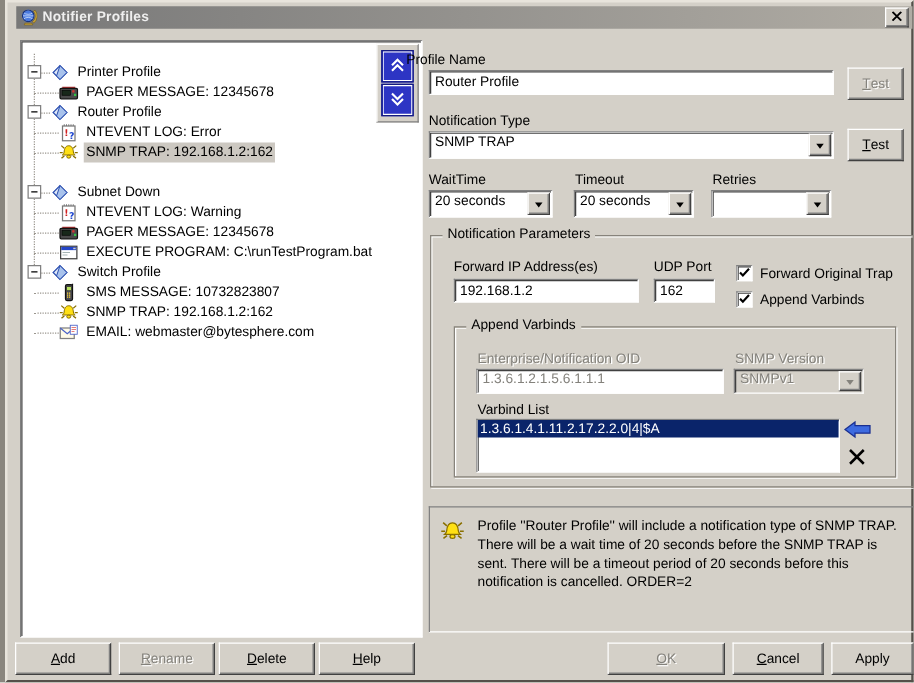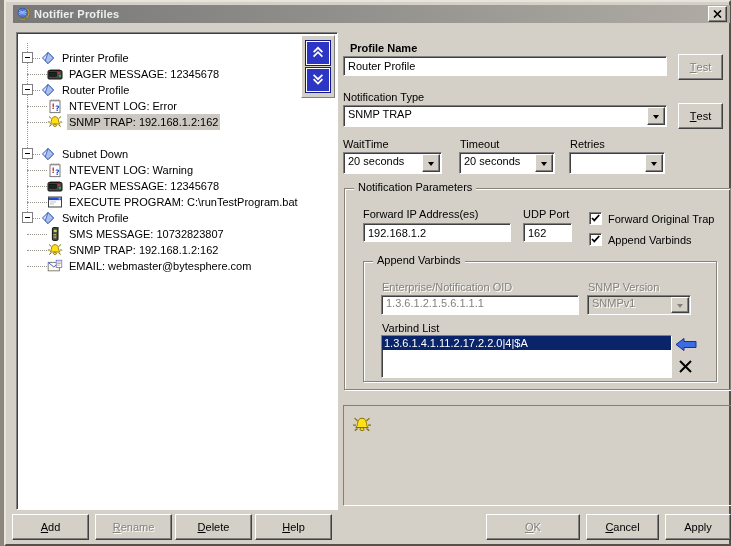--- a/index.html
+++ b/index.html
@@ -237,21 +237,21 @@
               <path d="M3.6 8.2 L8 3.8 L12.4 8.2 M3.6 12.6 L8 8.2 L12.4 12.6" fill="none" stroke="#fff" stroke-width="1.7"></path>
             </svg></span>
       </div>
       <div class="chev-btn" style="top:31px;">
         <span><svg width="16" height="16" viewBox="0 0 16 16">
               <path d="M3.6 3.8 L8 8.2 L12.4 3.8 M3.6 8.2 L8 12.6 L12.4 8.2" fill="none" stroke="#fff" stroke-width="1.7"></path>
             </svg></span>
       </div>
     </div>
 
-    <div class="lbl" style="left:344px;top:40px;font-weight:bold;">Profile Name</div>
+    <div class="lbl" style="left:319px;top:40px;">Profile Name</div>
     <input class="field" style="left: 337px; top: 54px; width: 314px; height: 16px;" value="Router Profile">
     <div class="btn disabled" style="left:672px;top:52px;width:43px;height:24px;"><u>T</u>est</div>
 
     <div class="lbl" style="left:337px;top:89px;">Notification Type</div>
     <div class="combo" style="left:337px;top:103px;width:322px;height:20px;">
       <span class="val">SNMP TRAP</span>
       <span class="drop">
           <span class="tri"></span>
         </span>
     </div>
@@ -333,20 +333,21 @@
     </div>
 
     <div class="descbox">
       <span style="position:absolute;left:8px;top:9px;width:20px;height:20px;"><svg width="100%" height="100%" viewBox="0 0 16 16">
             <g stroke="#8a7000" stroke-width="1">
               <path d="M2 2.5 L4.4 4.6 M14 2.5 L11.6 4.6 M0.8 8 H3.2 M12.8 8 H15.2 M2.2 12.5 L4.5 10.8 M13.8 12.5 L11.5 10.8"></path>
             </g>
             <path d="M8 2.6 c-2.7 0 -3.5 2.5 -3.7 5 c-.1 1.3 -.8 1.9 -1.4 2.4 h10.2 c-.6 -.5 -1.3 -1.1 -1.4 -2.4 C11.5 5.1 10.7 2.6 8 2.6 z" fill="#ffe014" stroke="#8a7000" stroke-width="0.8"></path>
             <ellipse cx="8" cy="11.3" rx="1.6" ry="1.2" fill="#ffe014" stroke="#8a7000" stroke-width="0.8"></ellipse>
           </svg></span>
+      <div style="position:absolute;left:38px;top:8px;width:344px;line-height:15px;">Profile ''Router Profile'' will include a notification type of SNMP TRAP. There will be a wait time of 20 seconds before the SNMP TRAP is sent. There will be a timeout period of 20 seconds before this notification is cancelled. ORDER=2</div>
     </div>
 
     <div class="btn" style="left:6px;top:512px;width:75px;height:24px;"><u>A</u>dd</div>
     <div class="btn disabled" style="left:89px;top:512px;width:75px;height:24px;"><u>R</u>ename</div>
     <div class="btn" style="left:169px;top:512px;width:75px;height:24px;"><u>D</u>elete</div>
     <div class="btn" style="left:249px;top:512px;width:75px;height:24px;"><u>H</u>elp</div>
     <div class="btn disabled" style="left:480px;top:512px;width:92px;height:24px;"><u>O</u>K</div>
     <div class="btn" style="left:580px;top:512px;width:71px;height:24px;"><u>C</u>ancel</div>
     <div class="btn" style="left:659px;top:512px;width:64px;height:24px;">Apply</div>
   </div>

